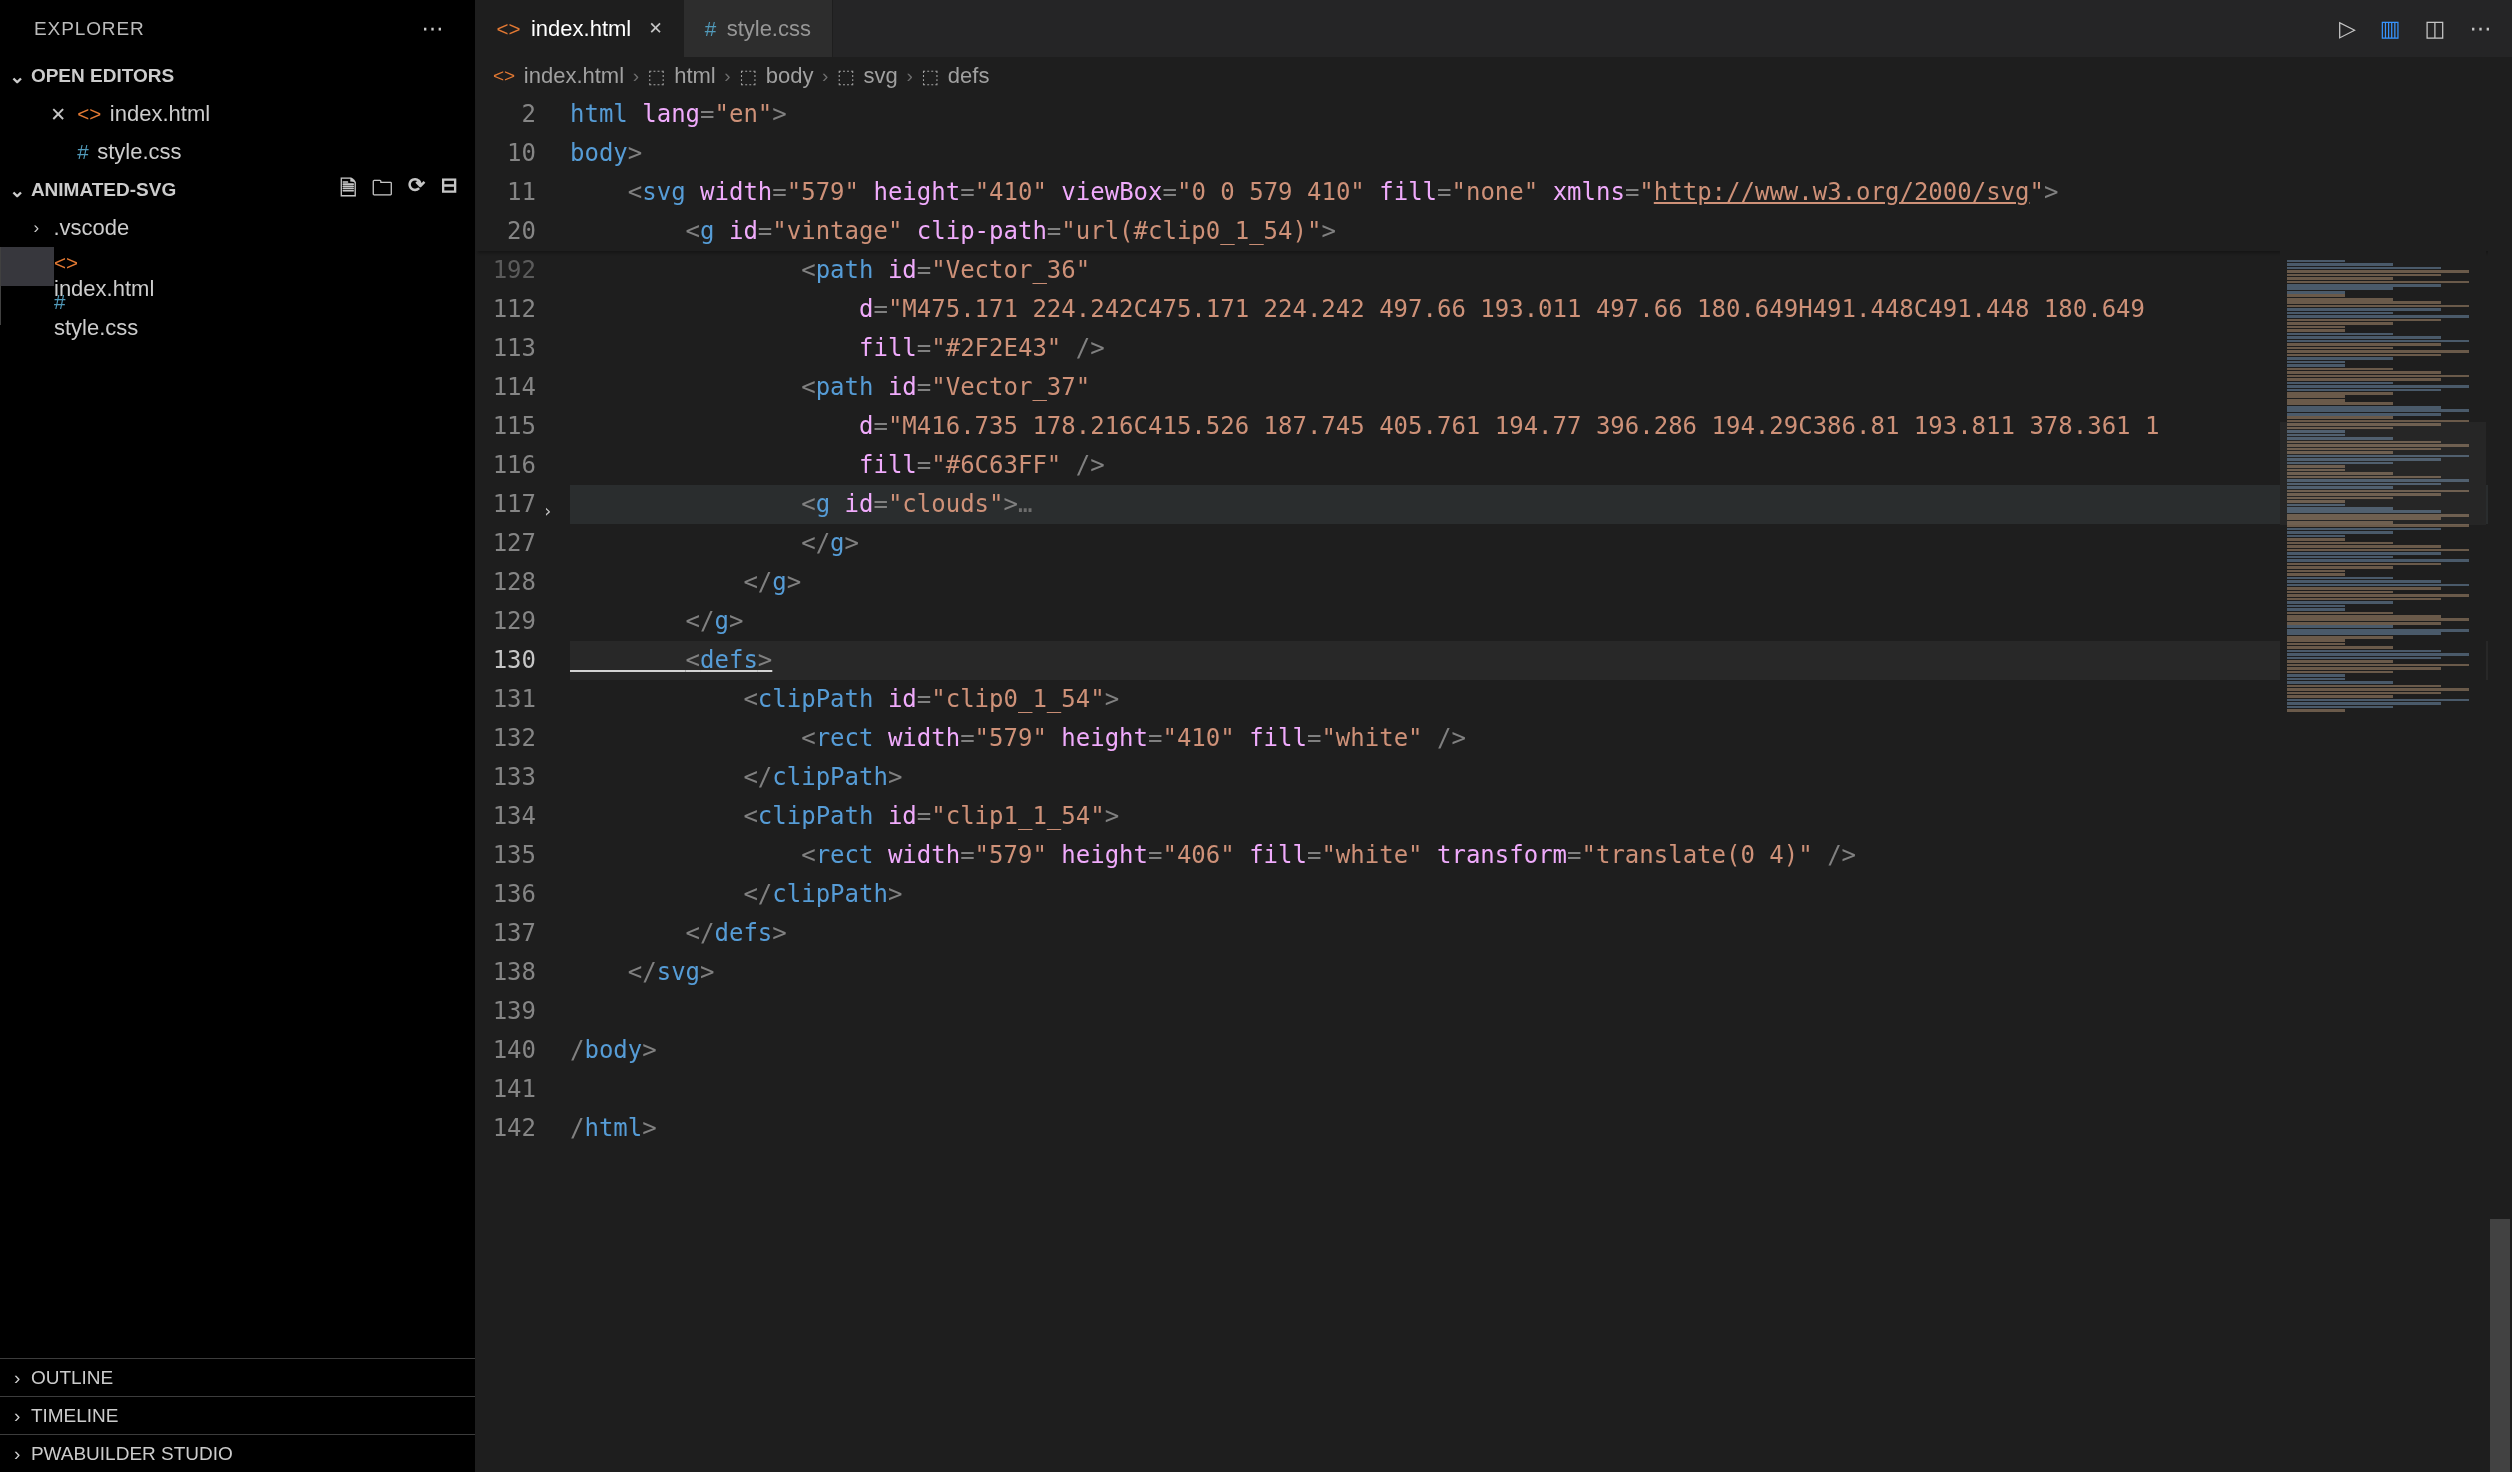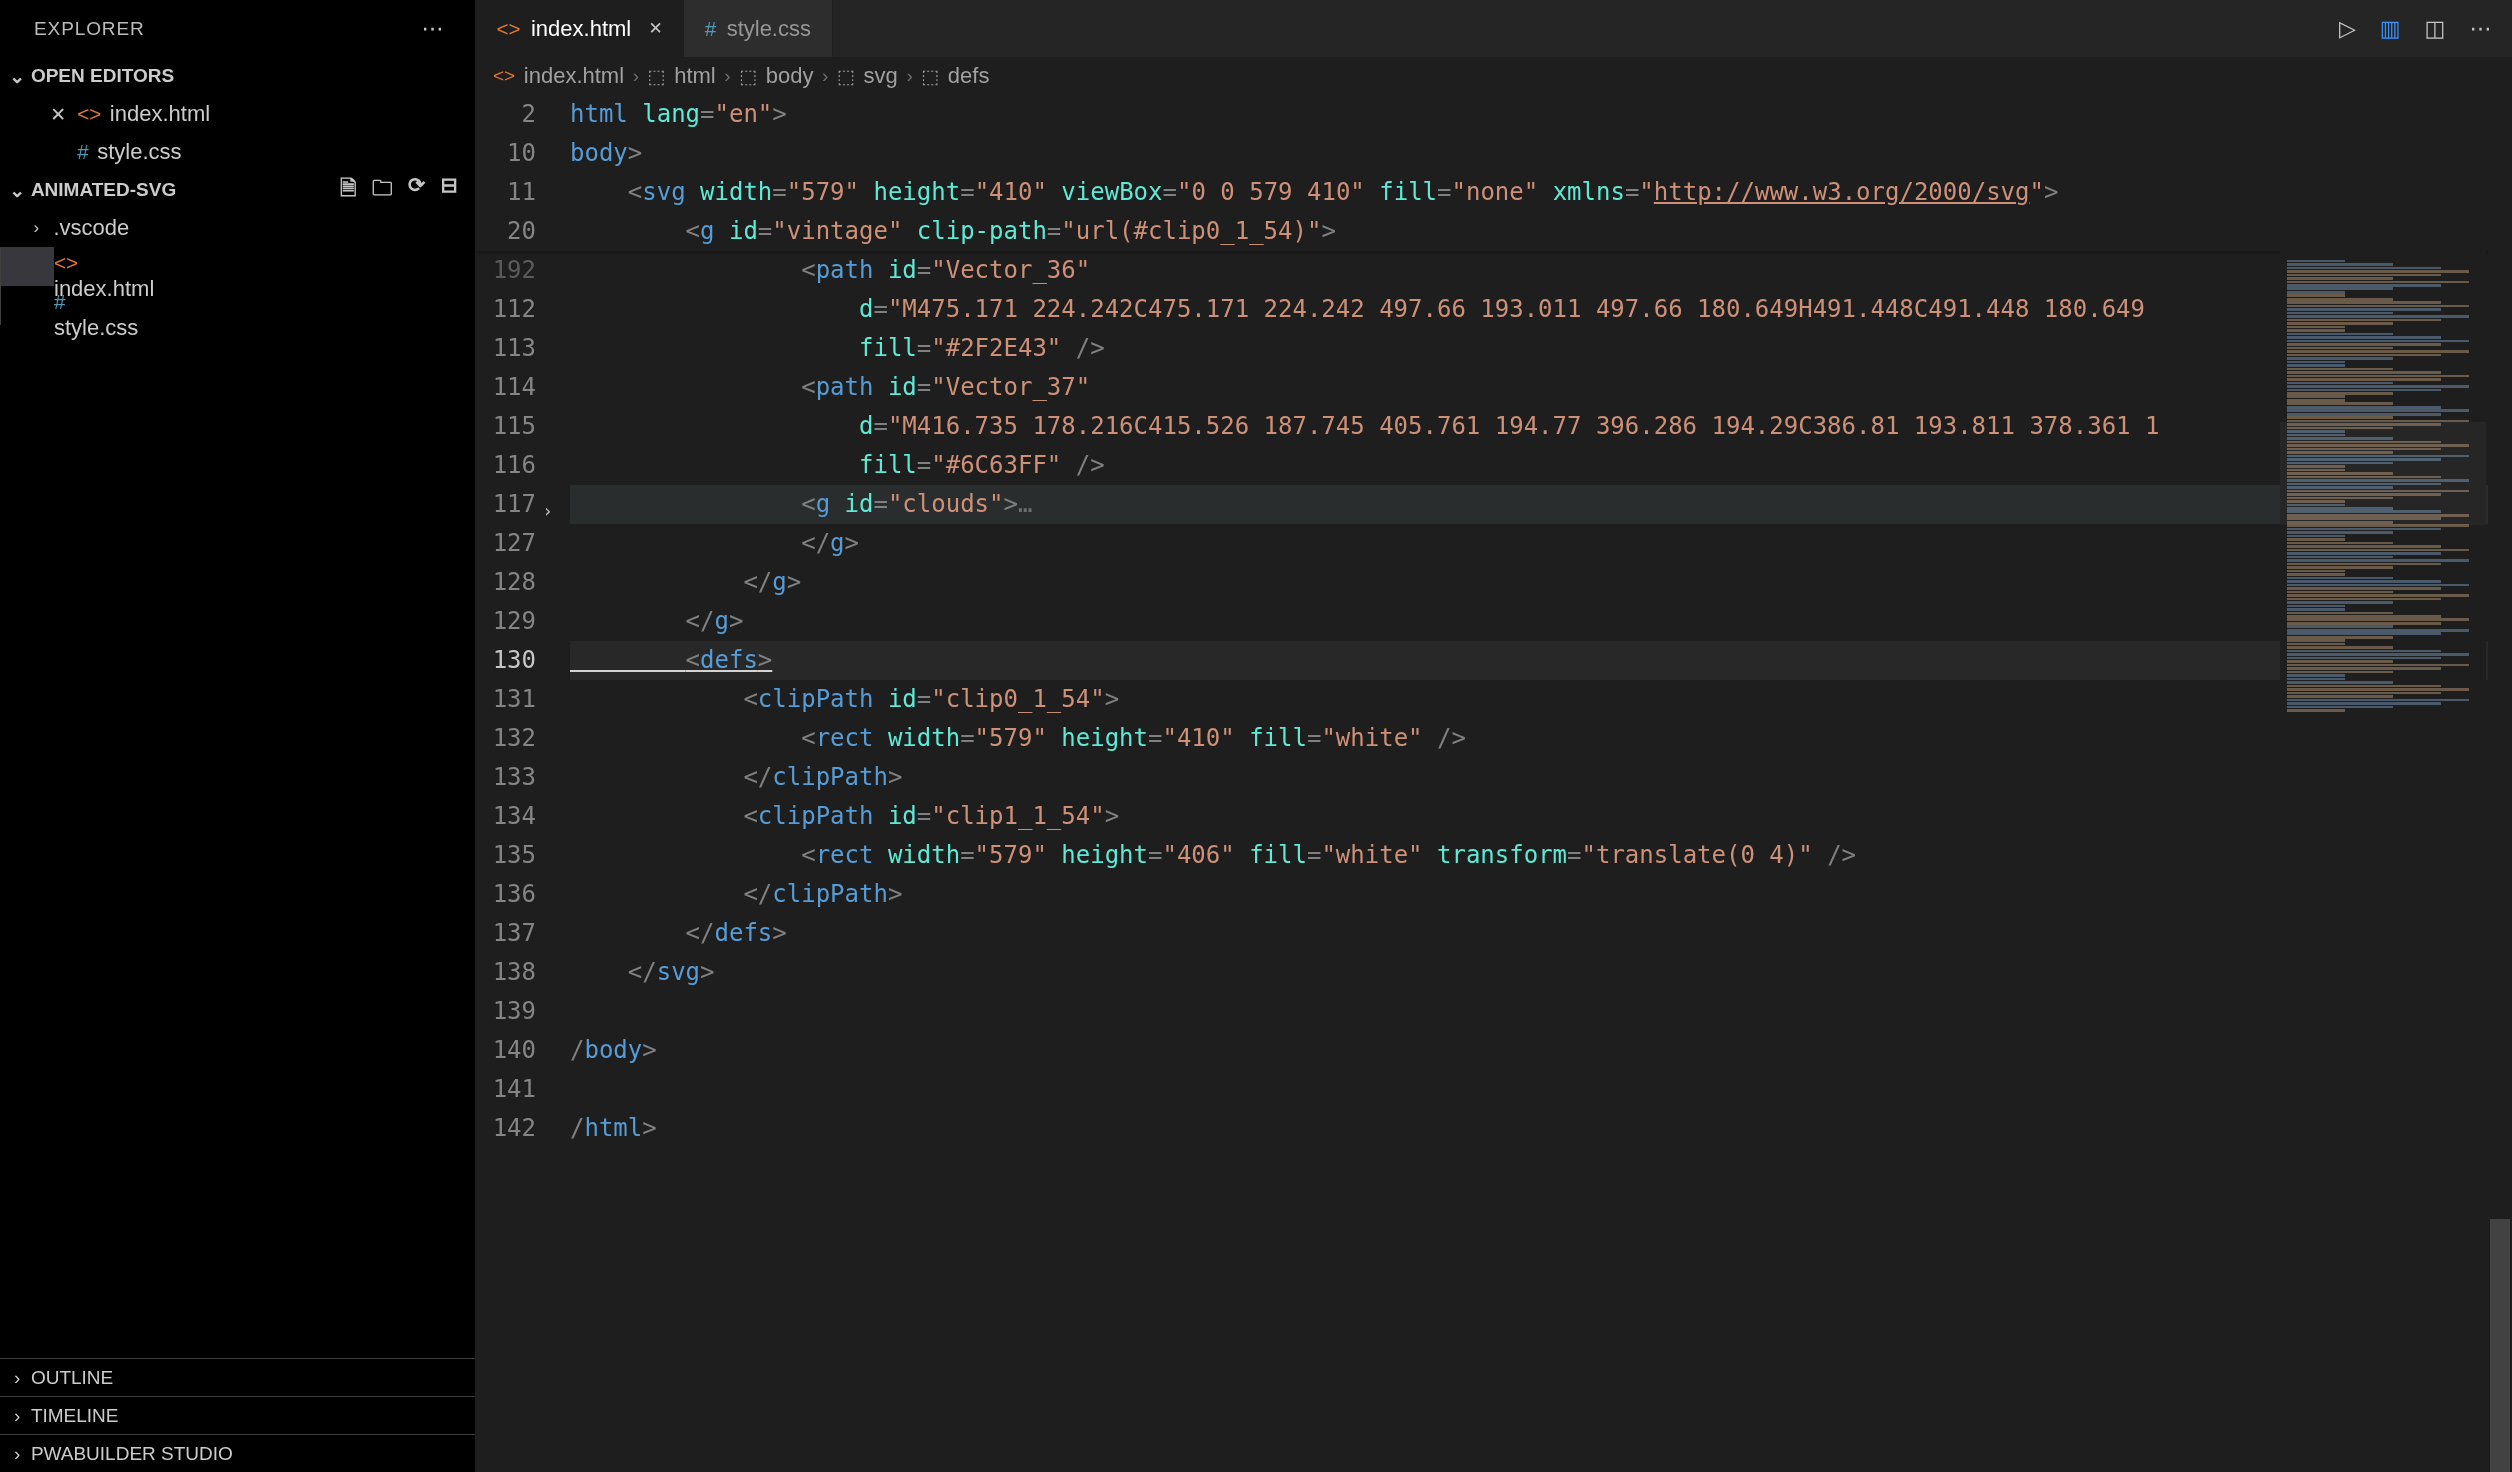--- a/index.html
+++ b/index.html
@@ -133,21 +133,21 @@
 .gutter .lnum.cur { color: #c6c6c6; }
 .gutter .lnum.dim { opacity: 0.6; }
 .code { flex: 1; white-space: pre; color: #d4d4d4; position:relative;}
 .code .line { height: 39px; position:relative;}
 .code .line.cur { background: #282828; text-decoration: underline; }
 .code .line.fold { background: #2a2d2e; }
 .indent { border-left: 0.9px solid #404040; display:inline-block; height:39px; width:0; margin-right: 30px; vertical-align: top;}
 .chev-fold { position:absolute; left:-27.4px; top:6.9px; color:#c5c5c5; font-size:17px; cursor:pointer;}
 
 .tok-tag { color: #569cd6; }
-.tok-attr { color: #5eead4; }
+.tok-attr { color: #f0abfc; }
 .tok-str { color: #ce9178; }
 .tok-punct { color: #808080; }
 .tok-url { color: #ce9178; text-decoration: underline; }
 .tok-dim { color: #6d6d6d; }
 
 .minimap {
   position: absolute;
   top: 0;
   right: 26px;
   width: 206px;

